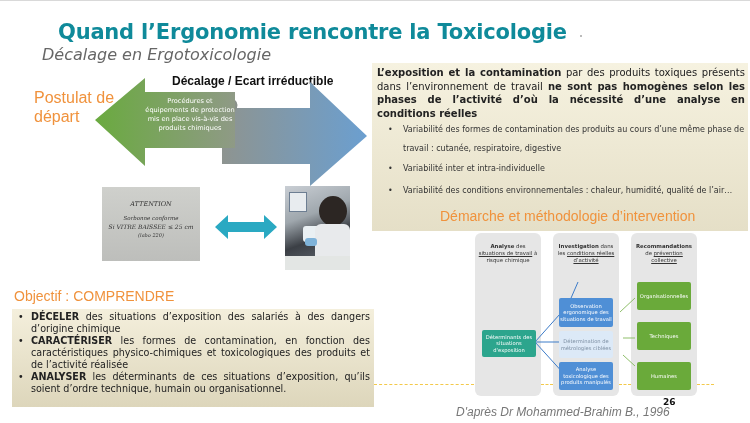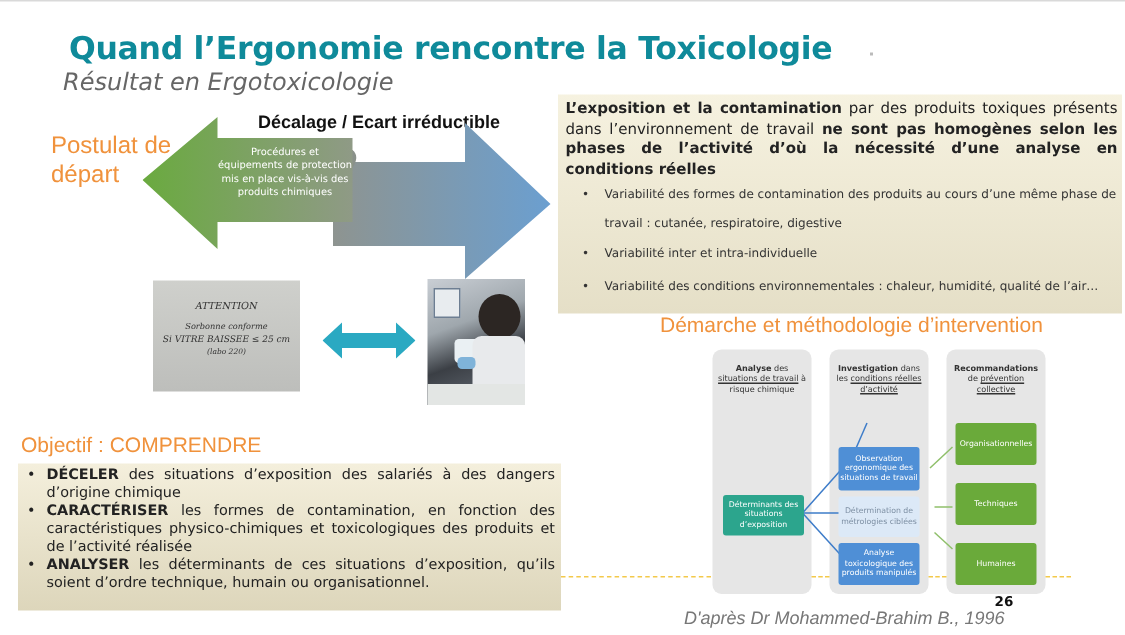--- a/index.html
+++ b/index.html
@@ -1,33 +1,33 @@
 <!DOCTYPE html>
 <html><head>
 <meta charset="utf-8">
 <style>
   html,body{margin:0;padding:0;}
   body{width:750px;height:423px;position:relative;background:#ffffff;overflow:hidden;font-family:"DejaVu Sans",sans-serif;}
   .topline{position:absolute;left:0;top:0;width:750px;height:1px;background:#d9d9d9;}
-  .title{position:absolute;left:46px;top:20px;font-size:21px;font-weight:bold;color:#0f8a9a;letter-spacing:-0.2px;white-space:nowrap;}
+  .title{position:absolute;left:58px;top:20px;font-size:21px;font-weight:bold;color:#0f8a9a;letter-spacing:-0.2px;white-space:nowrap;}
   .subtitle{position:absolute;left:42px;top:45px;font-size:16px;font-style:italic;color:#666;white-space:nowrap;}
   .dot{position:absolute;left:580px;top:35px;width:2px;height:2px;background:#bbb;}
 
   .postulat{position:absolute;left:34px;top:88px;font-family:"Liberation Sans",sans-serif;font-size:16px;color:#f0923c;line-height:19px;width:90px;}
   .decalage{position:absolute;left:172px;top:74px;font-family:"Liberation Sans",sans-serif;font-size:12px;font-weight:bold;color:#111;white-space:nowrap;}
 
   .arrow-wrap{position:absolute;left:95px;top:78px;width:275px;height:108px;}
   .arrow-text{position:absolute;font-family:"DejaVu Sans",sans-serif;font-size:6.6px;color:#fff;text-align:center;line-height:9px;}
 
   .photo1{position:absolute;left:102px;top:187px;width:98px;height:74px;background:linear-gradient(180deg,#cfd0cc,#bdbebb);}
   .photo1 .t{position:absolute;width:100%;text-align:center;font-family:"DejaVu Serif",serif;color:#333;font-style:italic;}
   .dbl-arrow{position:absolute;left:215px;top:214px;}
   .photo2{position:absolute;left:285px;top:186px;width:65px;height:84px;background:linear-gradient(160deg,#c9ced4 0%,#9fa7ad 35%,#3b3f45 60%,#6f7882 100%);overflow:hidden;}
 
-  .expo{position:absolute;left:372px;top:63px;width:376px;height:146px;background:linear-gradient(180deg,#f6f2e0 0%,#e5dfc7 100%);}
+  .expo{position:absolute;left:372px;top:63px;width:376px;height:168px;background:linear-gradient(180deg,#f6f2e0 0%,#e5dfc7 100%);}
   .expo .lead{position:absolute;left:5px;top:3px;width:368px;font-size:10px;line-height:13.5px;color:#222;text-align:justify;}
   .expo .lead b{font-weight:bold;}
   .expo ul{position:absolute;left:0;top:47px;margin:10px;padding:0;list-style:none;width:372px;}
   .expo li{position:relative;padding-left:21px;font-size:8px;color:#333;line-height:16.5px;}
   .expo li::before{content:"•";position:absolute;left:6px;top:0;}
 
   .demarche{position:absolute;left:440px;top:208px;font-family:"Liberation Sans",sans-serif;font-size:14px;color:#f0923c;white-space:nowrap;}
 
   .col{position:absolute;top:233px;width:66px;height:163px;background:#e6e6e6;border-radius:6px;}
   .col .hd{position:absolute;left:2px;top:10px;width:62px;text-align:center;font-size:5.4px;line-height:7px;color:#333;}
@@ -42,21 +42,21 @@
   .obj-box li::before{content:"•";position:absolute;left:6px;}
 
   .page-num{position:absolute;left:663px;top:397px;font-size:9px;font-weight:bold;color:#111;}
   .credit{position:absolute;left:456px;top:405px;font-family:"Liberation Sans",sans-serif;font-size:12px;font-style:italic;color:#777;white-space:nowrap;}
 </style>
 </head>
 <body>
 
 <div class="topline"></div>
 <div class="title">Quand l’Ergonomie rencontre la Toxicologie</div>
-<div class="subtitle">Résultat en Ergotoxicologie</div>
+<div class="subtitle">Décalage en Ergotoxicologie</div>
 <div class="dot"></div>
 
 <div class="postulat">Postulat de départ</div>
 <div class="decalage">Décalage / Ecart irréductible</div>
 
 <div class="arrow-wrap">
   <svg width="275" height="108" viewBox="0 0 275 108">
     <defs>
       <linearGradient id="gL" x1="0" x2="1" y1="0" y2="0">
         <stop offset="0" stop-color="#6aaa3f"></stop>

